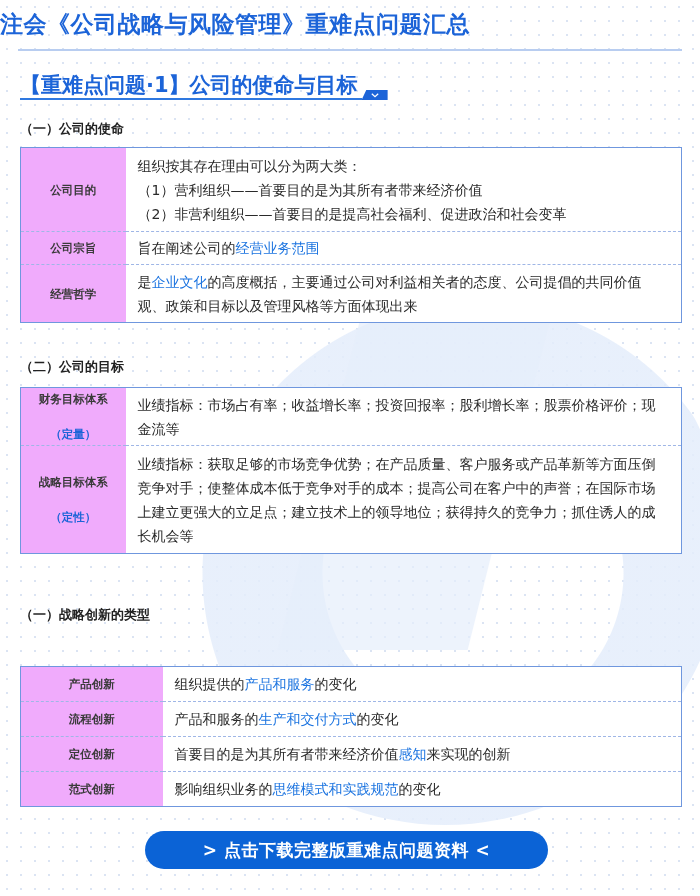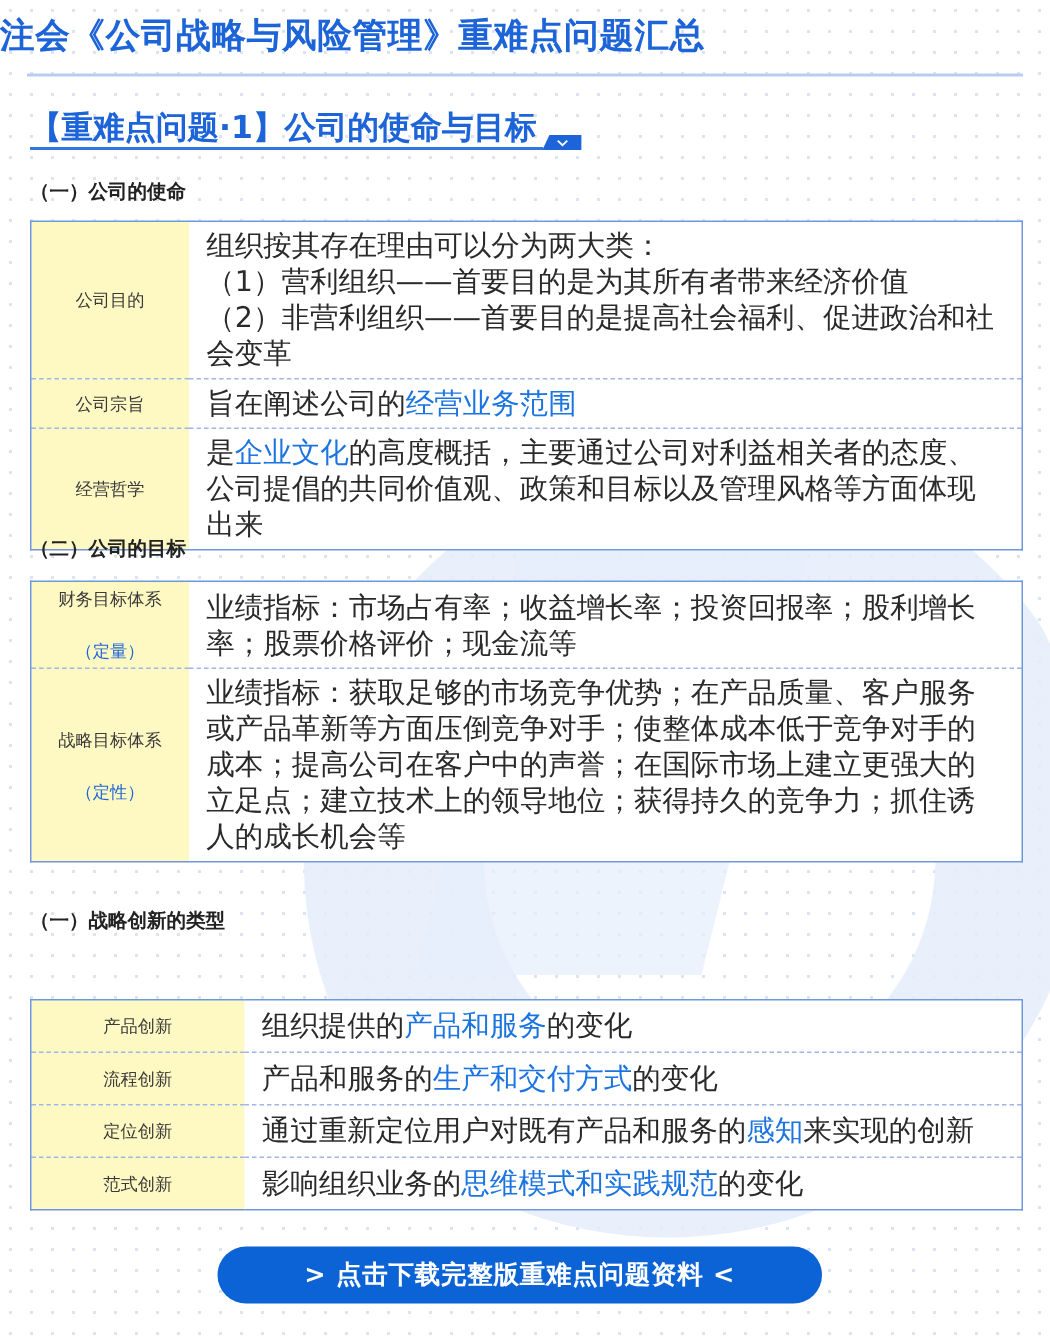--- a/index.html
+++ b/index.html
@@ -46,23 +46,23 @@
     display: flex; align-items: center; justify-content: center;
   }
   .sec-head .tag svg { width: 8px; height: 5px; }
   .sub-head {
     position: absolute; left: 20px; font-size: 13px; font-weight: bold; color: #222; line-height: 18px;
   }
   table.grid {
     position: absolute; border-collapse: collapse; background: #fff;
     border: 1px solid #6f97de;
   }
-  table.grid td { font-size: 19px; line-height: 24px; color: #2a2a2a; vertical-align: middle; }
+  table.grid td { font-size: 14px; line-height: 24px; color: #2a2a2a; vertical-align: middle; }
   table.grid td.label {
-    background: #fef9c3; text-align: center; font-size: 11.5px; font-weight: normal; color: #3a3a3a;
+    background: #f0abfc; text-align: center; font-size: 11.5px; font-weight: bold; color: #3a3a3a;
     line-height: 22px;
   }
   table.grid td.label .paren { color: #1c64d8; display: block; margin-top: 13px; }
   table.grid td.value { padding: 4px 12px; }
   table.grid tr + tr td { border-top: 1px dashed #9fb6e6; }
   .hl { color: #1c74e0; }
   .cta {
     position: absolute; left: 145px; top: 831px; width: 403px; height: 38px;
     border-radius: 19px; background: #0b63d6; color: #fff;
     font-size: 17px; font-weight: bold; text-align: center; line-height: 38px;
@@ -153,21 +153,21 @@
         <tr style="height:35px;">
       <td class="label">产品创新</td>
       <td class="value"><span>组织提供的</span><span class="hl">产品和服务</span><span>的变化</span></td>
     </tr>
     <tr style="height:35px;">
       <td class="label">流程创新</td>
       <td class="value"><span>产品和服务的</span><span class="hl">生产和交付方式</span><span>的变化</span></td>
     </tr>
     <tr style="height:35px;">
       <td class="label">定位创新</td>
-      <td class="value"><span>通过重新定位用户对既有产品和服务的</span><span class="hl">感知</span><span>来实现的创新</span></td>
+      <td class="value"><span>首要目的是为其所有者带来经济价值</span><span class="hl">感知</span><span>来实现的创新</span></td>
     </tr>
     <tr style="height:35px;">
       <td class="label">范式创新</td>
       <td class="value"><span>影响组织业务的</span><span class="hl">思维模式和实践规范</span><span>的变化</span></td>
     </tr>
   </tbody>
     </table>
 
   <div class="cta">&gt; 点击下载完整版重难点问题资料 &lt;</div>
 </div>

